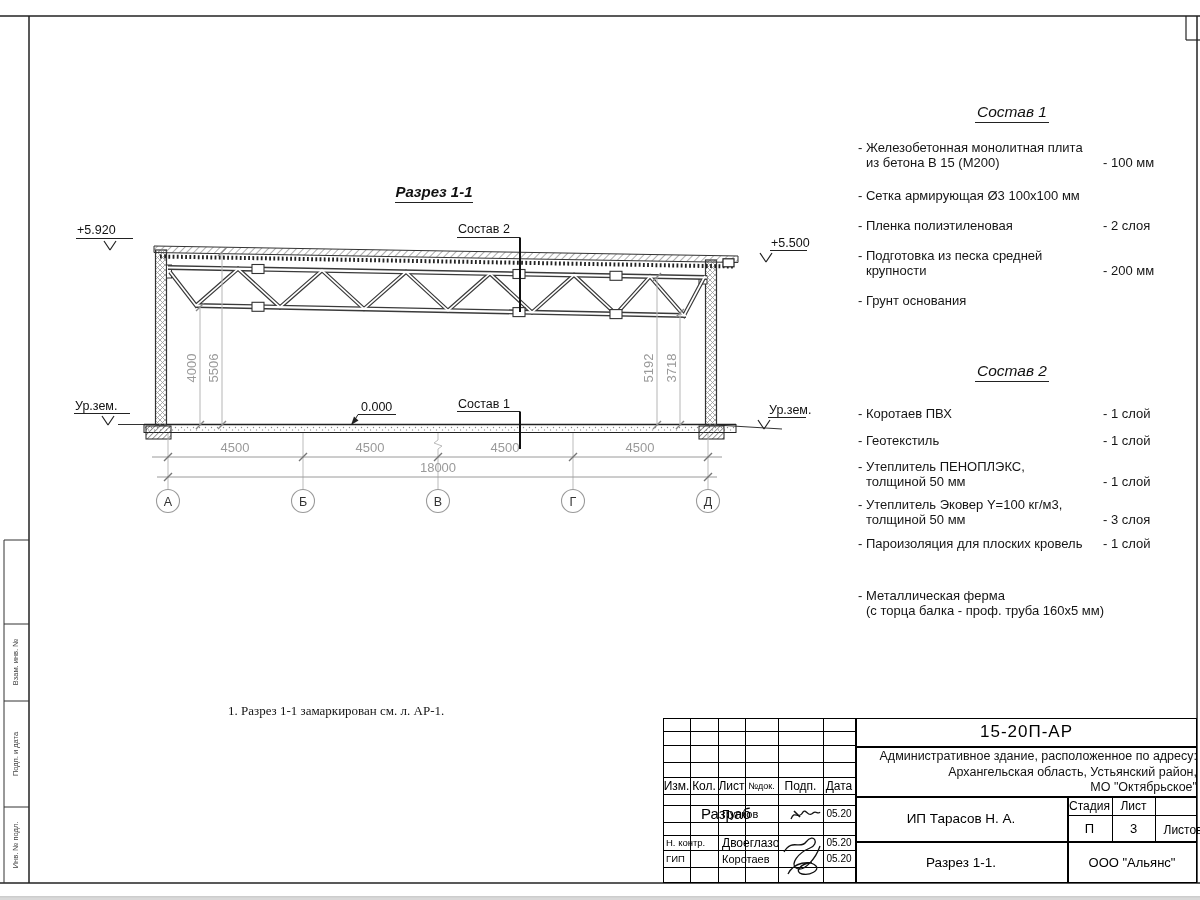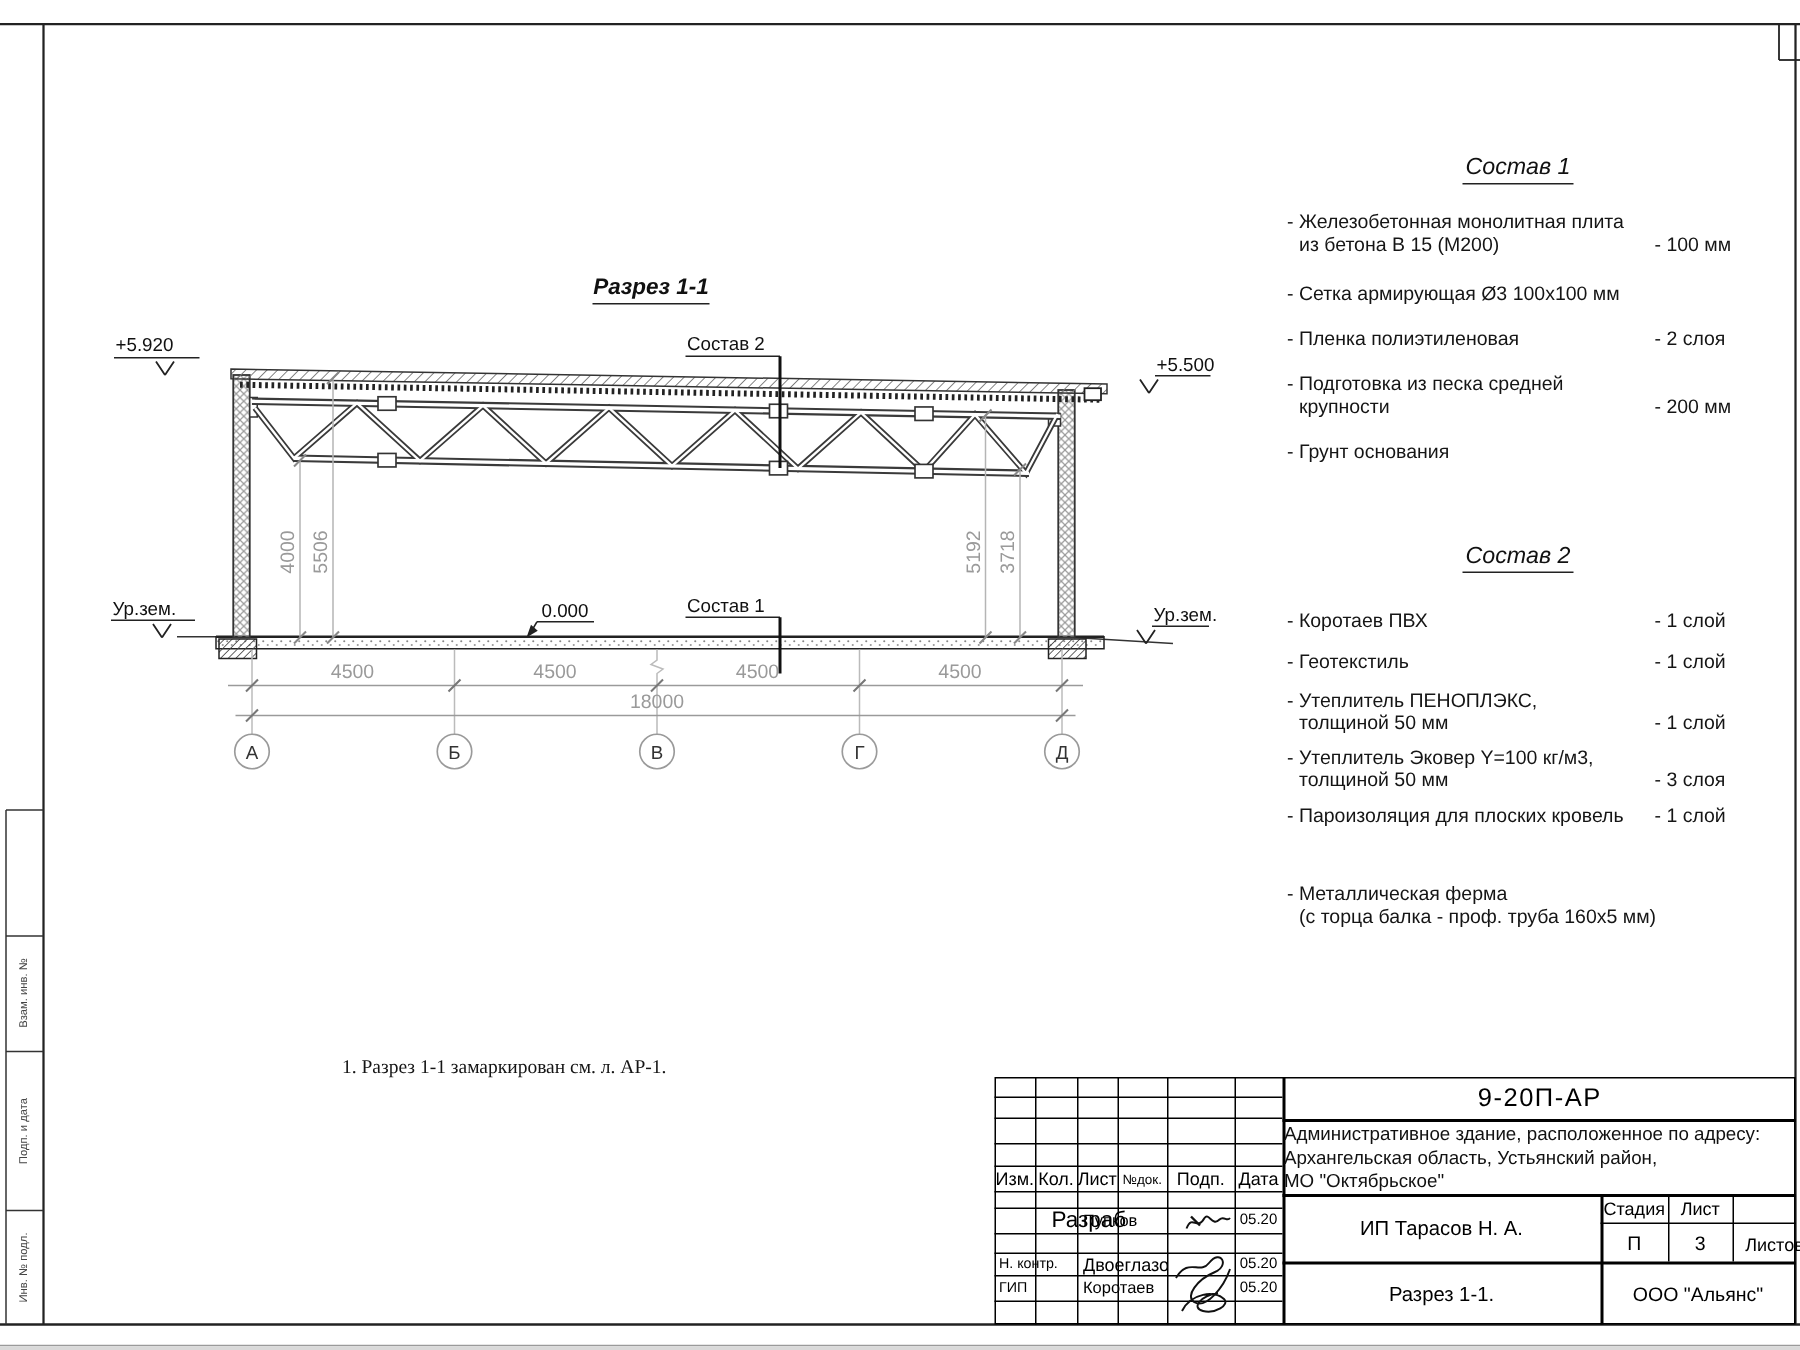--- a/index.html
+++ b/index.html
@@ -326,22 +326,22 @@
     <div class="tb-cell" style="left:823px;top:850px;width:32px;height:17px;font-size:10px">05.20</div>
 
     <svg class="abs" style="left:788px;top:806px;overflow:visible" width="34" height="18">
       <path d="M3,13 C7,3 10,15 15,6 C18,2 20,12 25,7 C28,4 30,9 32,6" fill="none" stroke="#111" stroke-width="1.3"></path>
       <path d="M6,5 L12,11" stroke="#111" stroke-width="1.6"></path>
     </svg>
     <svg class="abs" style="left:780px;top:834px;overflow:visible" width="46" height="44">
       <path d="M4,18 C12,4 20,16 26,8 C34,-2 40,10 30,14 C18,19 10,30 16,34 C24,39 36,24 40,12 M8,40 C14,28 30,26 36,32 C40,36 30,42 22,40 C14,38 20,30 32,28" fill="none" stroke="#111" stroke-width="1.3"></path>
     </svg>
 
-    <div class="tb-cell" style="left:856px;top:718px;width:341px;height:28px;font-size:17px;letter-spacing:1px">9-20П-АР</div>
-    <div class="abs" style="left:856px;top:749px;width:341px;height:47px;text-align:left;font-size:12.5px;line-height:15.5px">
+    <div class="tb-cell" style="left:856px;top:718px;width:341px;height:28px;font-size:17px;letter-spacing:1px">15-20П-АР</div>
+    <div class="abs" style="left:856px;top:749px;width:341px;height:47px;text-align:right;font-size:12.5px;line-height:15.5px">
       <div>Административное здание, расположенное по адресу:</div>
       <div>Архангельская область, Устьянский район,</div>
       <div>МО "Октябрьское"</div>
     </div>
     <div class="tb-cell" style="left:856px;top:796px;width:210px;height:45px;font-size:13.5px">ИП Тарасов Н. А.</div>
     <div class="tb-cell" style="left:1067px;top:796px;width:45px;height:19px;font-size:12px">Стадия</div>
     <div class="tb-cell" style="left:1112px;top:796px;width:43px;height:19px;font-size:12px">Лист</div>
     <div class="tb-cell" style="left:1155px;top:820px;width:56px;height:19px;font-size:12px">Листов</div>
     <div class="tb-cell" style="left:1067px;top:815px;width:45px;height:26px;font-size:13px">П</div>
     <div class="tb-cell" style="left:1112px;top:815px;width:43px;height:26px;font-size:13px">3</div>

